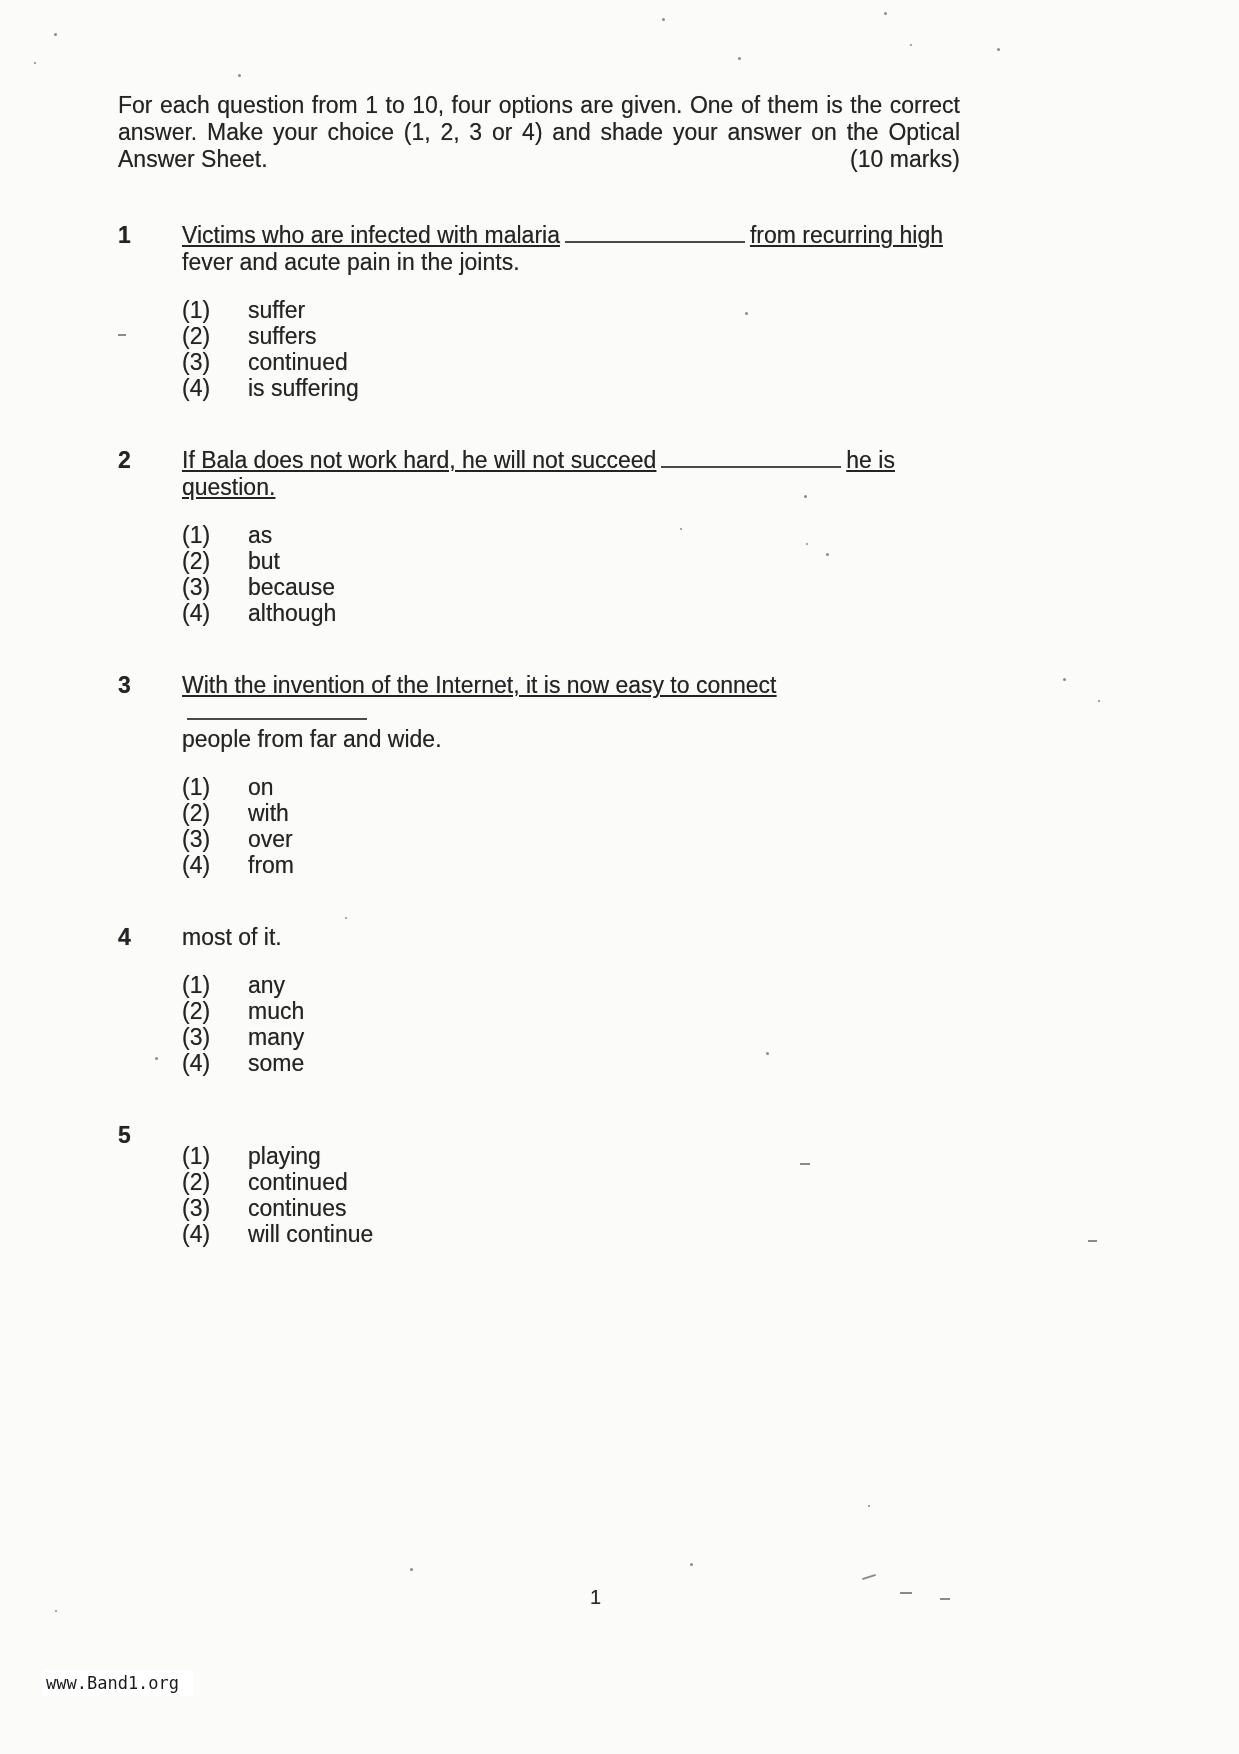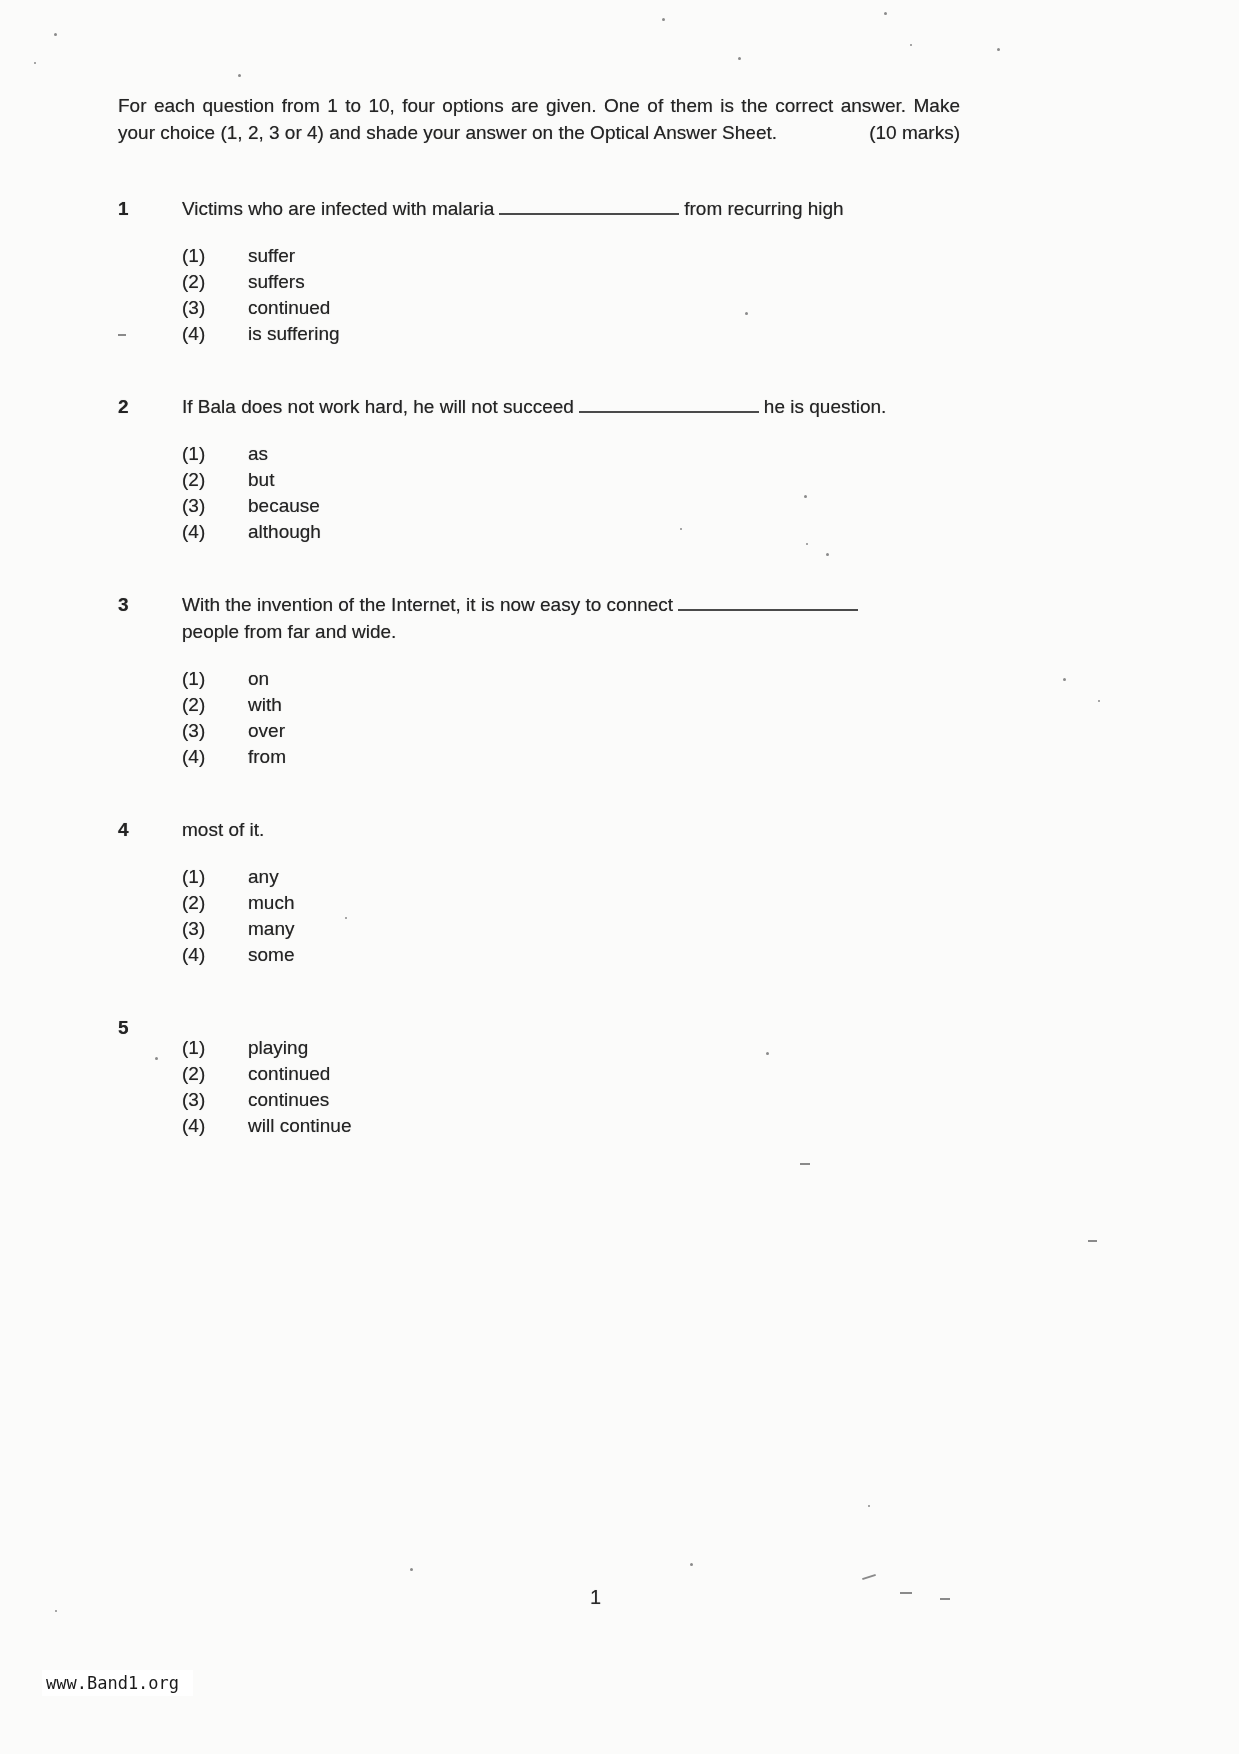--- a/index.html
+++ b/index.html
@@ -13,21 +13,21 @@
   .page {
     position: absolute;
     left: 0; top: 0;
     width: 1239px; height: 1754px;
     color: #222;
   }
   .page-content {
     position: absolute;
     left: 118px; top: 92px;
     width: 842px;
-    font-size: 19px;
+    font-size: 23px;
     line-height: 27px;
     color: #242424;
     text-shadow: 0 0 0.7px rgba(40,40,40,0.55);
   }
   .header {
     position: relative;
     text-align: justify;
     margin-bottom: 49px;
   }
   .marks {
@@ -39,21 +39,21 @@
   .question {
     display: flex;
     margin-bottom: 46px;
   }
   .q-num {
     width: 64px;
     flex: 0 0 64px;
     font-weight: bold;
   }
   .q-body { flex: 1; }
-  .q-line1 { text-align: left; }
+  .q-line1 { text-align: left; text-decoration: underline; }
   .q-line2:empty { display: none; }
   .blank {
     display: inline-block;
     width: 180px;
     height: 15px;
     border-bottom: 2px solid #4a4a4a;
     margin: 0 5px;
     vertical-align: baseline;
   }
   .options { margin-top: 21px; }
@@ -102,20 +102,21 @@
 
     <div class="header">
       <span>For each question from 1 to 10, four options are given. One of them is the correct answer. Make your choice (1, 2, 3 or 4) and shade your answer on the Optical Answer Sheet.</span>
       <span class="marks">(10 marks)</span>
     </div>
 
     <div class="question">
       <div class="q-num">1</div>
       <div class="q-body">
         <div class="q-line1"><span>Victims who are infected with malaria</span><span class="blank"></span><span>from recurring high</span></div>
+        <div class="q-line2">fever and acute pain in the joints.</div>
         <div class="options">
           <div class="option">
               <span class="opt-label">(1)</span>
               <span>suffer</span>
             </div>
           <div class="option">
               <span class="opt-label">(2)</span>
               <span>suffers</span>
             </div>
           <div class="option">

